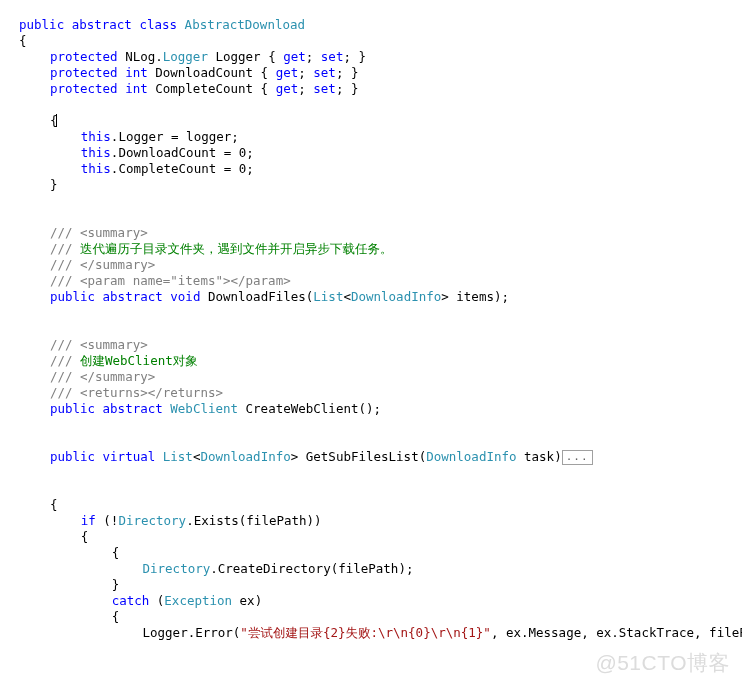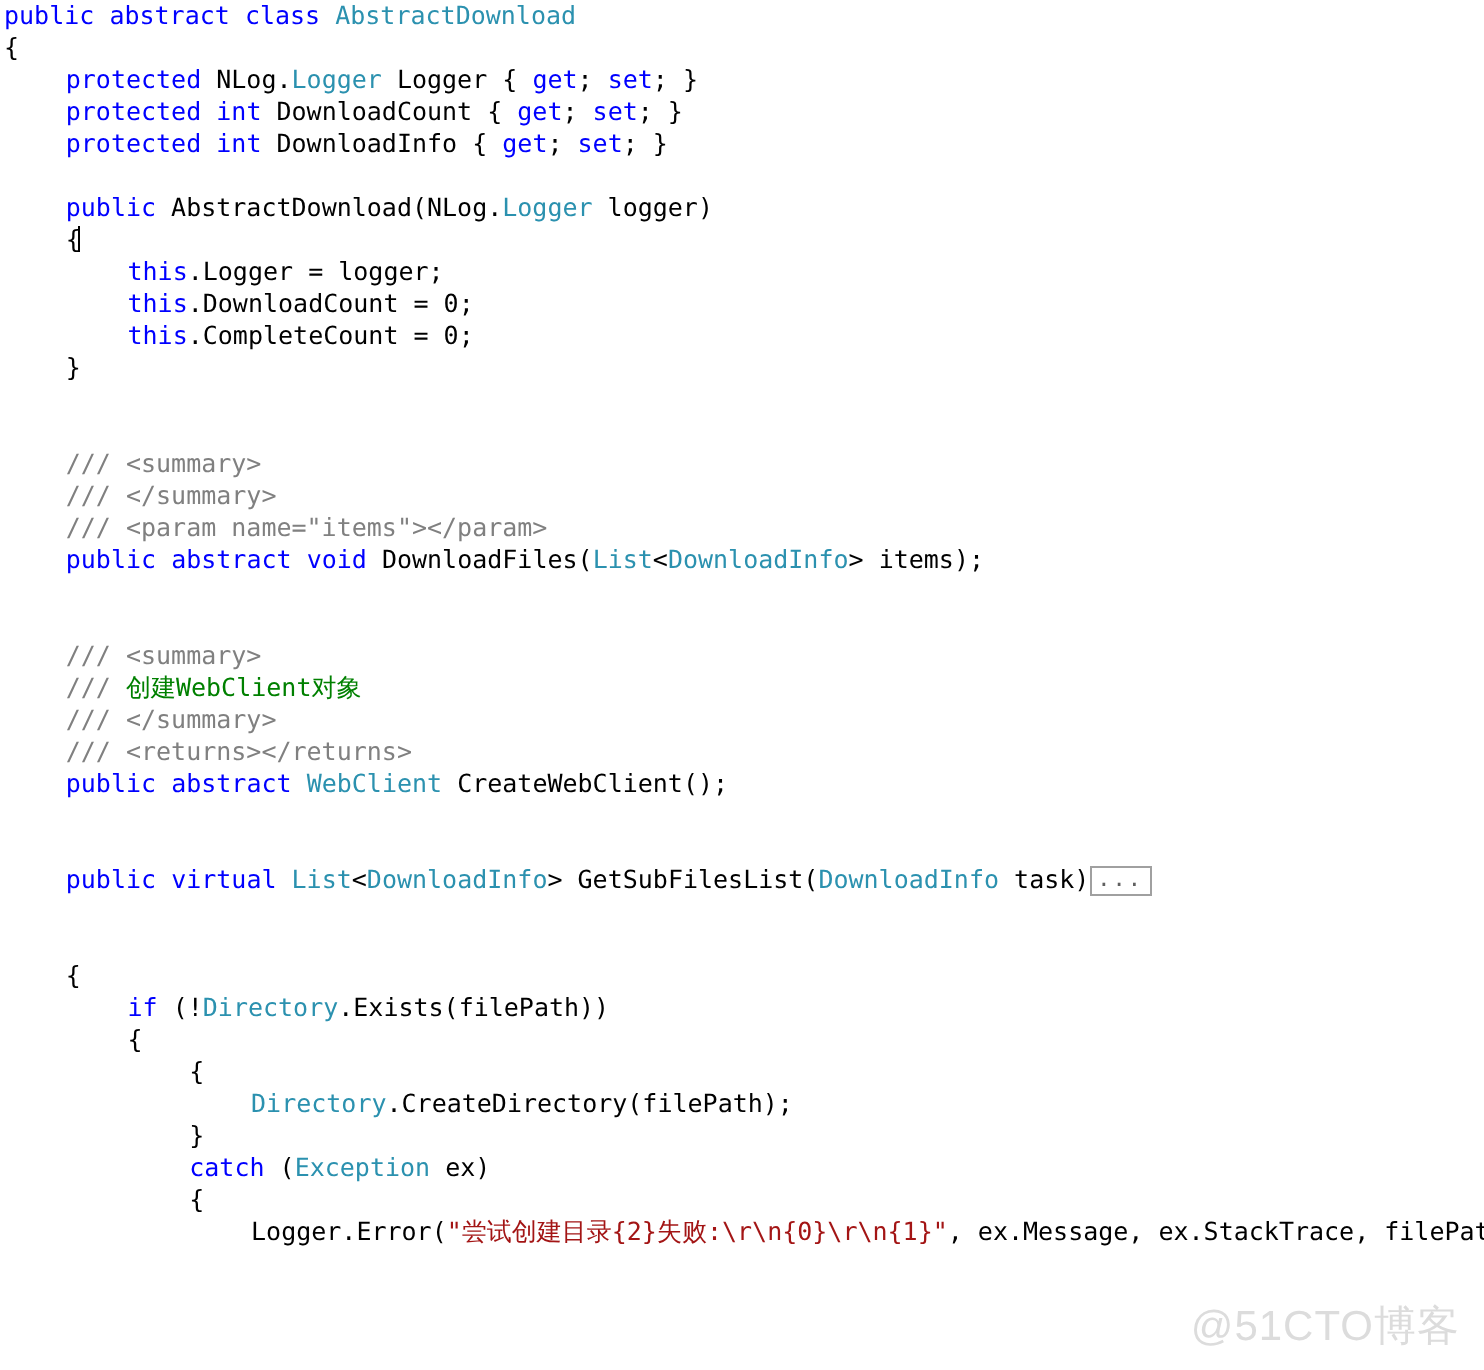--- a/index.html
+++ b/index.html
@@ -13,21 +13,21 @@
     position: relative;
     overflow: hidden;
     font-family: "DejaVu Sans Mono", "Liberation Mono", monospace;
   }
   #editor {
     position: absolute;
     left: 0;
     top: 0;
     width: 601px;
     height: 685px;
-    padding: 0;
+    padding: 17px;
     box-sizing: border-box;
     background: #ffffff;
   }
   .code-line {
     height: 16px;
     line-height: 16px;
     font-size: 12.5px;
     white-space: pre;
     color: #000000;
     letter-spacing: 0px;
@@ -79,31 +79,31 @@
 </style>
 </head>
 <body>
 
 <div id="editor">
   <div id="code-lines">
       <div class="code-line"><span class="kw">public</span><span class="pln"> </span><span class="kw">abstract</span><span class="pln"> </span><span class="kw">class</span><span class="pln"> </span><span class="typ">AbstractDownload</span></div>
       <div class="code-line"><span class="pln">{</span></div>
       <div class="code-line"><span style="display: inline-block; width: 30.88px;"></span><span class="kw">protected</span><span class="pln"> NLog.</span><span class="typ">Logger</span><span class="pln"> Logger { </span><span class="kw">get</span><span class="pln">; </span><span class="kw">set</span><span class="pln">; }</span></div>
       <div class="code-line"><span style="display: inline-block; width: 30.88px;"></span><span class="kw">protected</span><span class="pln"> </span><span class="kw">int</span><span class="pln"> DownloadCount { </span><span class="kw">get</span><span class="pln">; </span><span class="kw">set</span><span class="pln">; }</span></div>
-      <div class="code-line"><span style="display: inline-block; width: 30.88px;"></span><span class="kw">protected</span><span class="pln"> </span><span class="kw">int</span><span class="pln"> DownloadInfo { </span><span class="kw">get</span><span class="pln">; </span><span class="kw">set</span><span class="pln">; }</span></div>
+      <div class="code-line"><span style="display: inline-block; width: 30.88px;"></span><span class="kw">protected</span><span class="pln"> </span><span class="kw">int</span><span class="pln"> CompleteCount { </span><span class="kw">get</span><span class="pln">; </span><span class="kw">set</span><span class="pln">; }</span></div>
       <div class="code-line blank">&nbsp;</div>
-      <div class="code-line"><span style="display: inline-block; width: 30.88px;"></span><span class="kw">public</span><span class="pln"> AbstractDownload(NLog.</span><span class="typ">Logger</span><span class="pln"> logger)</span></div>
       <div class="code-line"><span style="display: inline-block; width: 30.88px;"></span><span class="pln">{</span><span class="caret"></span></div>
       <div class="code-line"><span style="display: inline-block; width: 61.76px;"></span><span class="kw">this</span><span class="pln">.Logger = logger;</span></div>
       <div class="code-line"><span style="display: inline-block; width: 61.76px;"></span><span class="kw">this</span><span class="pln">.DownloadCount = 0;</span></div>
       <div class="code-line"><span style="display: inline-block; width: 61.76px;"></span><span class="kw">this</span><span class="pln">.CompleteCount = 0;</span></div>
       <div class="code-line"><span style="display: inline-block; width: 30.88px;"></span><span class="pln">}</span></div>
       <div class="code-line blank">&nbsp;</div>
       <div class="code-line blank">&nbsp;</div>
       <div class="code-line"><span style="display: inline-block; width: 30.88px;"></span><span class="doc">/// &lt;summary&gt;</span></div>
+      <div class="code-line"><span style="display: inline-block; width: 30.88px;"></span><span class="doc">/// </span><span class="cmt">迭代遍历子目录文件夹，遇到文件并开启异步下载任务。</span></div>
       <div class="code-line"><span style="display: inline-block; width: 30.88px;"></span><span class="doc">/// &lt;/summary&gt;</span></div>
       <div class="code-line"><span style="display: inline-block; width: 30.88px;"></span><span class="doc">/// &lt;param name="items"&gt;&lt;/param&gt;</span></div>
       <div class="code-line"><span style="display: inline-block; width: 30.88px;"></span><span class="kw">public</span><span class="pln"> </span><span class="kw">abstract</span><span class="pln"> </span><span class="kw">void</span><span class="pln"> DownloadFiles(</span><span class="typ">List</span><span class="pln">&lt;</span><span class="typ">DownloadInfo</span><span class="pln">&gt; items);</span></div>
       <div class="code-line blank">&nbsp;</div>
       <div class="code-line blank">&nbsp;</div>
       <div class="code-line"><span style="display: inline-block; width: 30.88px;"></span><span class="doc">/// &lt;summary&gt;</span></div>
       <div class="code-line"><span style="display: inline-block; width: 30.88px;"></span><span class="doc">/// </span><span class="cmt">创建WebClient对象</span></div>
       <div class="code-line"><span style="display: inline-block; width: 30.88px;"></span><span class="doc">/// &lt;/summary&gt;</span></div>
       <div class="code-line"><span style="display: inline-block; width: 30.88px;"></span><span class="doc">/// &lt;returns&gt;&lt;/returns&gt;</span></div>
       <div class="code-line"><span style="display: inline-block; width: 30.88px;"></span><span class="kw">public</span><span class="pln"> </span><span class="kw">abstract</span><span class="pln"> </span><span class="typ">WebClient</span><span class="pln"> CreateWebClient();</span></div>

